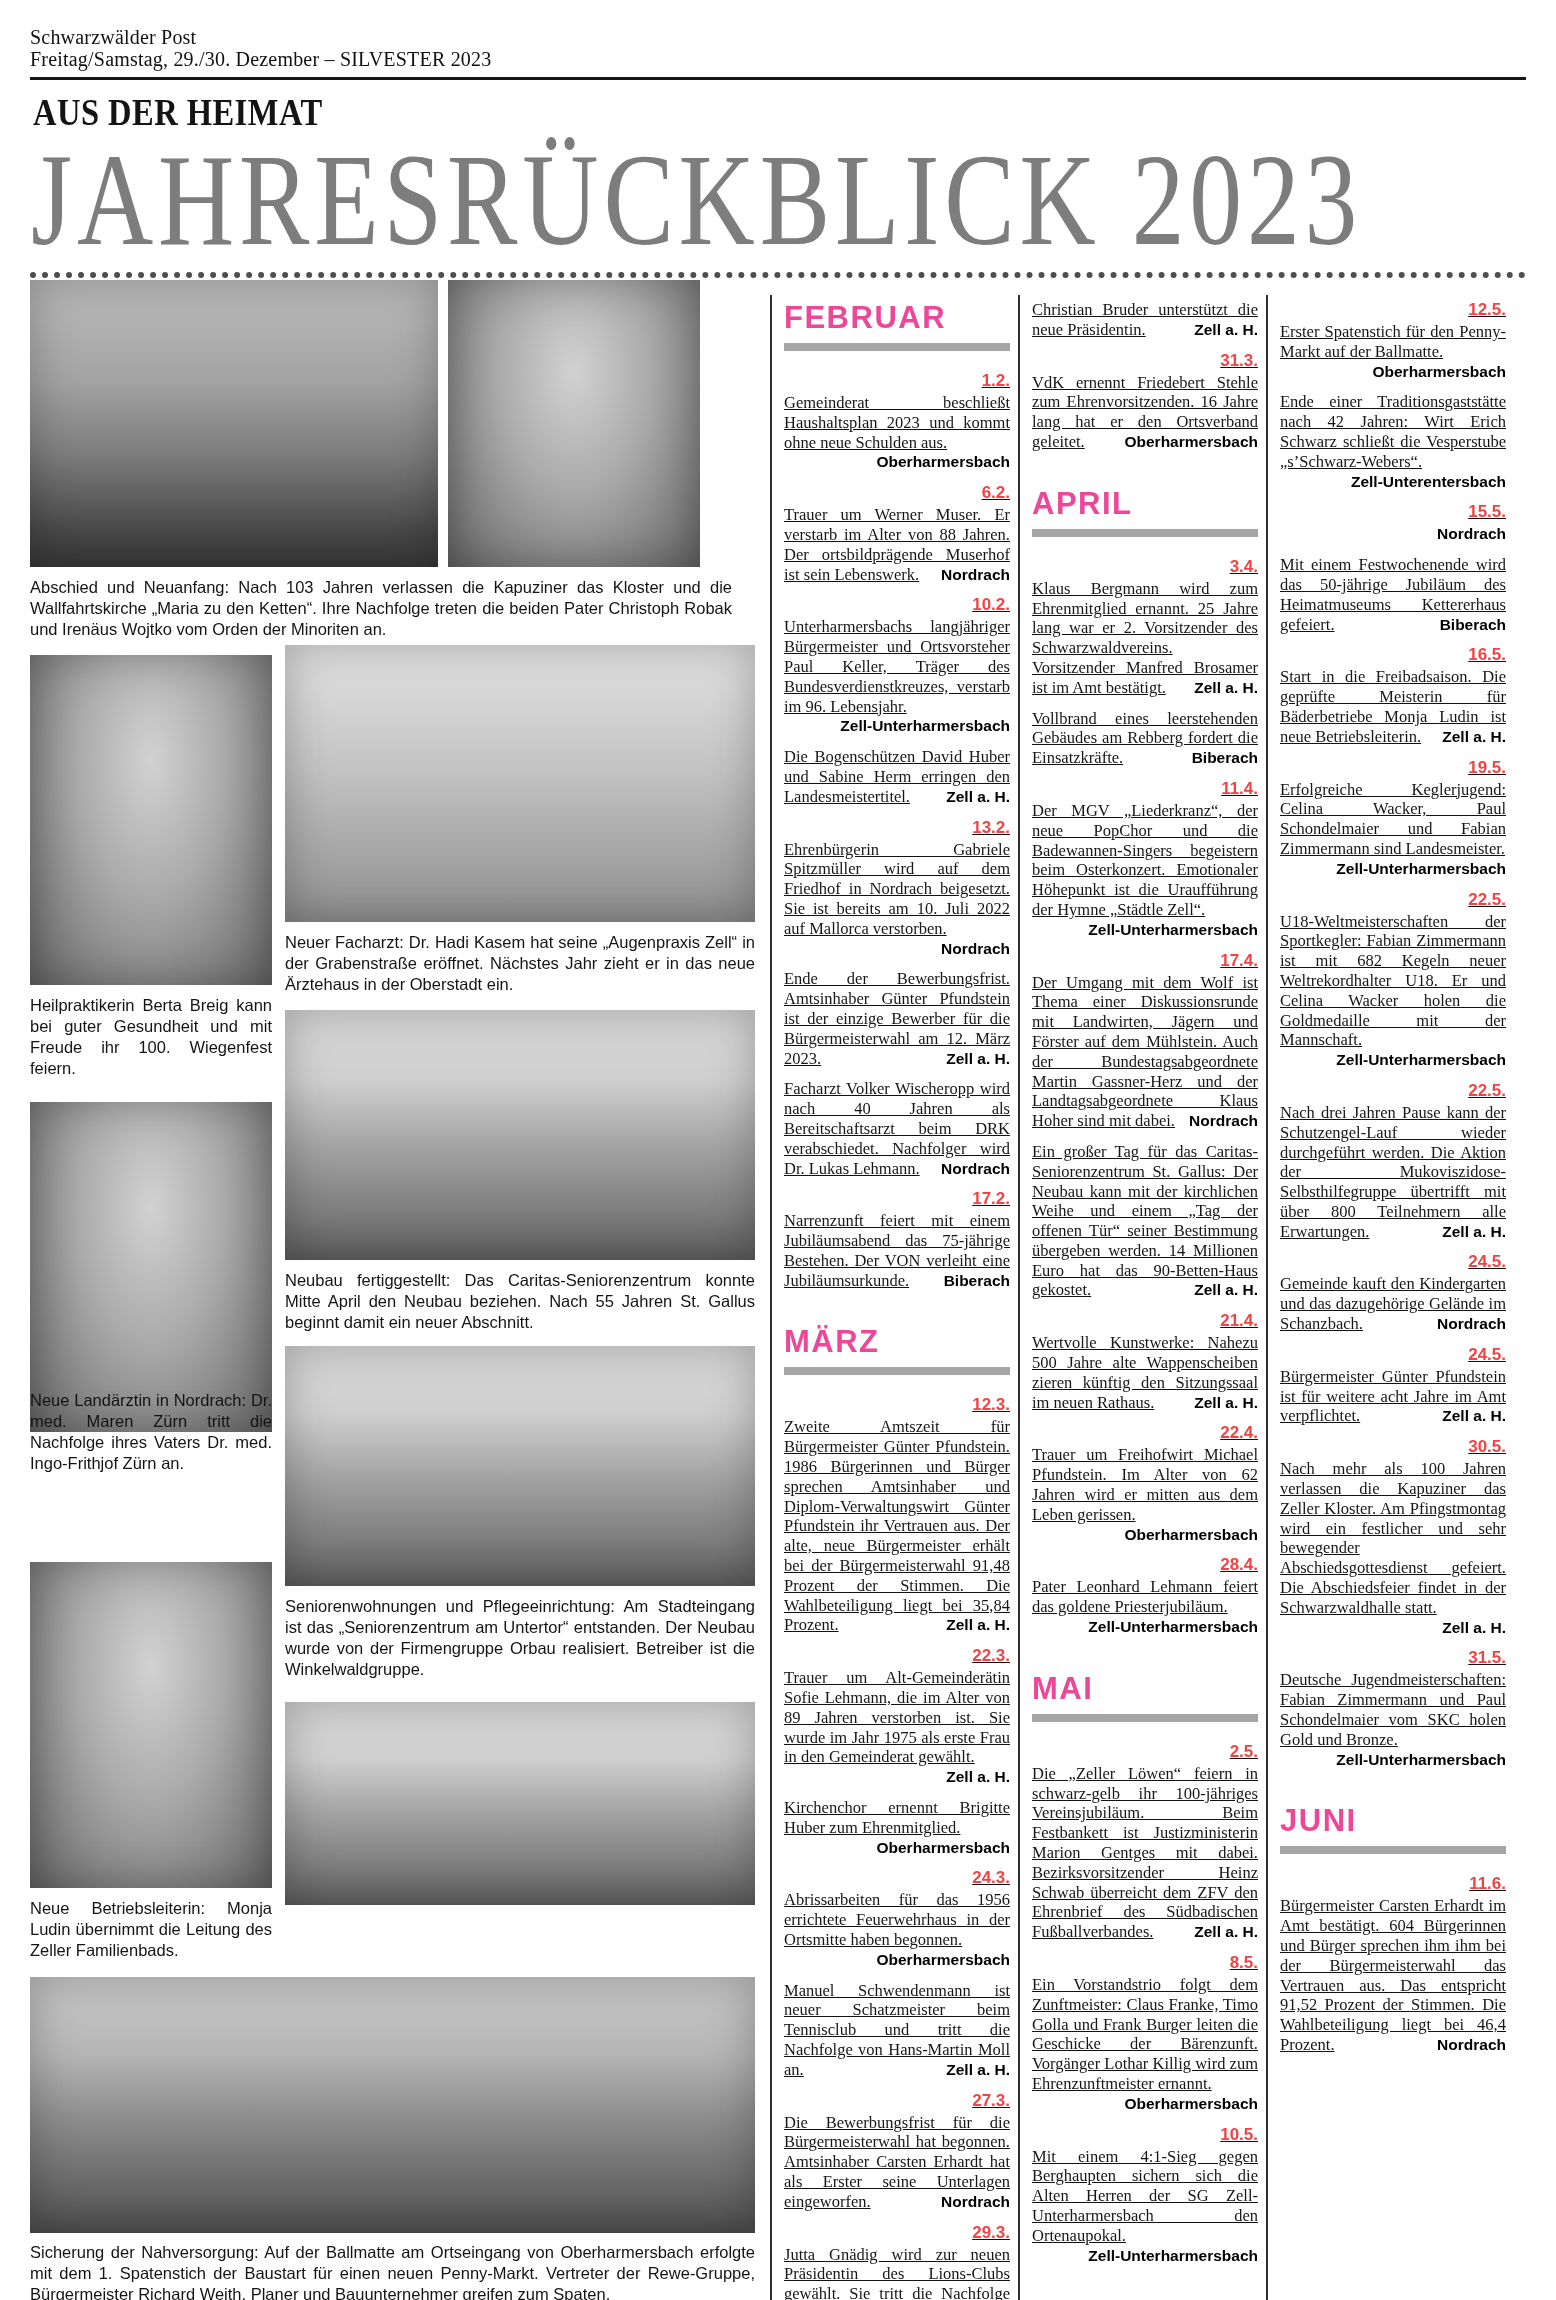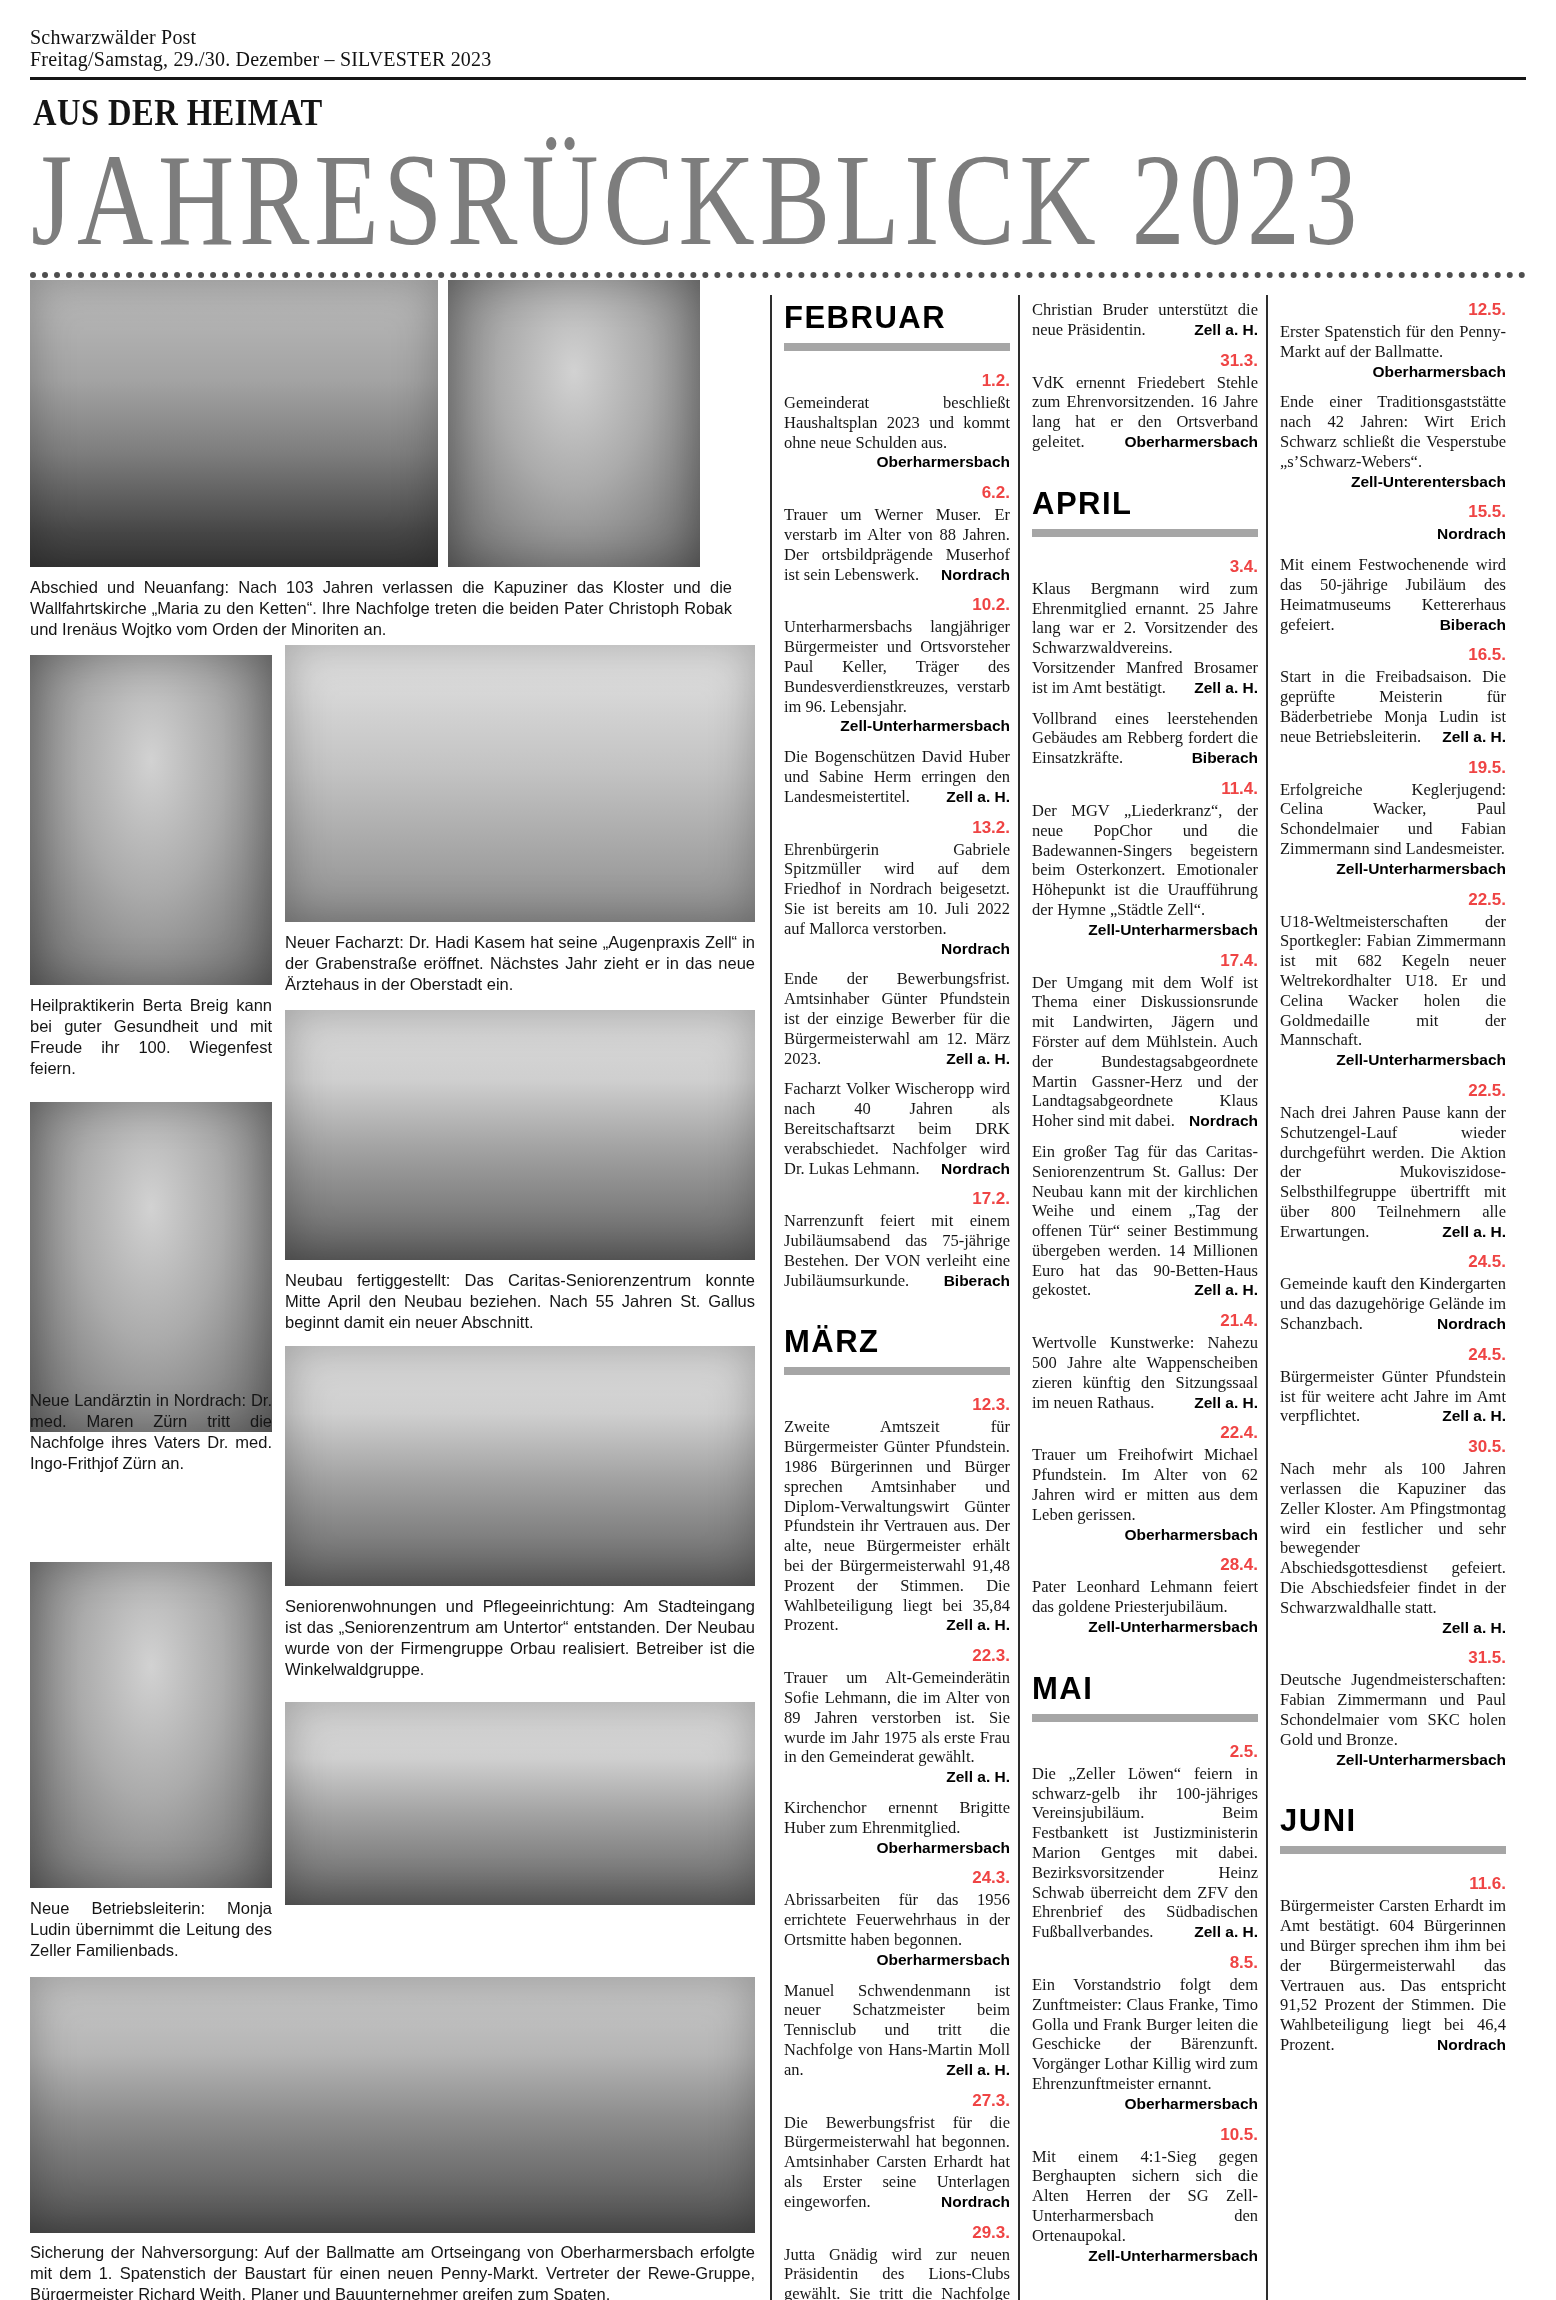--- a/index.html
+++ b/index.html
@@ -36,23 +36,23 @@
   .cap {
     position:absolute; margin:0; font:400 16.5px/21px "Liberation Sans", sans-serif;
     color:#141414; text-align:justify;
   }
 
   
   .vrule { position:absolute; top:295px; width:2px; height:2005px; background:#2e2e2e; }
   .col { position:absolute; top:300px; width:226px; height:2000px; overflow:hidden; }
   .month { margin:36px 0 20px 0; }
   .col .month:first-child { margin-top:2px; }
-  .mtitle { margin:0; font:700 31px/1 "Liberation Sans", sans-serif; letter-spacing:1.5px; color:#000000; }
+  .mtitle { margin:0; font:700 31px/1 "Liberation Sans", sans-serif; letter-spacing:1.5px; color:#ec4899; }
   .mbar { height:8px; background:#a6a6a6; margin-top:10px; }
-  .entry { margin:0 0 11px 0; }
+  .entry { margin:0 0 11px 0;text-decoration:underline; }
   .date { display:block; font:700 17px/20px "Liberation Sans", sans-serif; margin-bottom:2px; color:#ef4444;text-align:right; }
   .date:empty { display:none; }
   .txt {
     margin:0; display:flow-root; font:400 16.5px/19.8px "Liberation Serif", serif;
     text-align:justify; hyphens:auto; color:#161616;
   }
   .loc { float:right; font:700 15.5px/19.8px "Liberation Sans", sans-serif; margin-left:10px; color:#000; }
   .loc:empty { display:none; }
 </style>
 </head>

